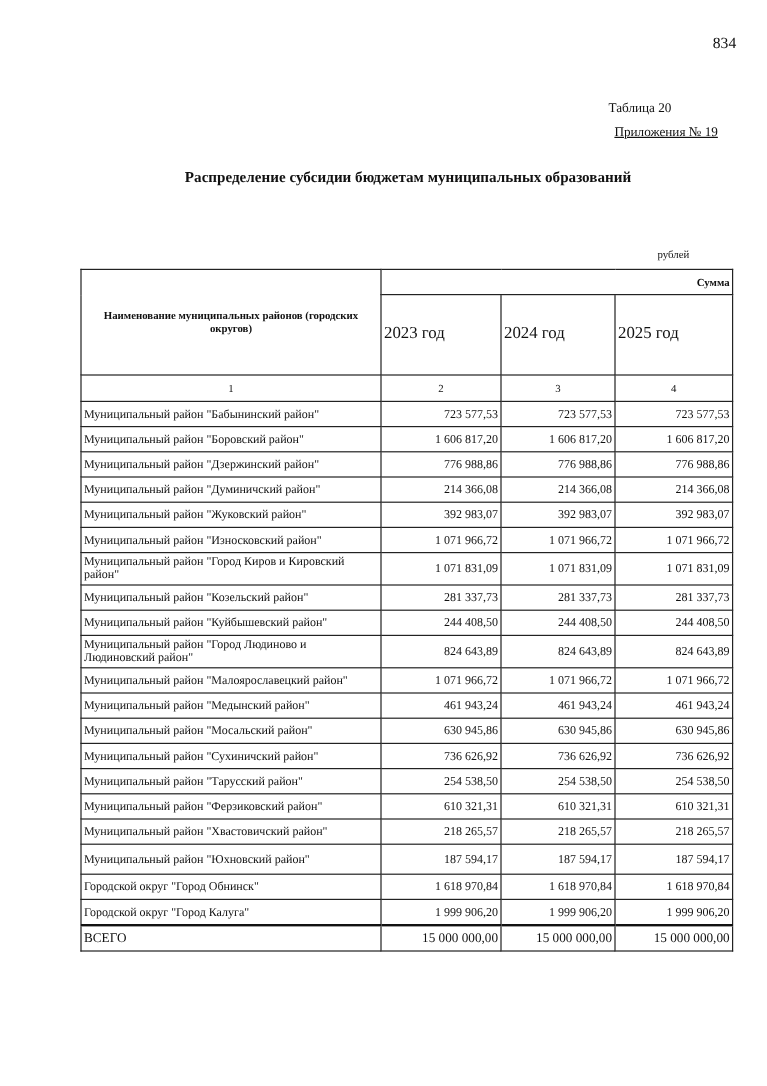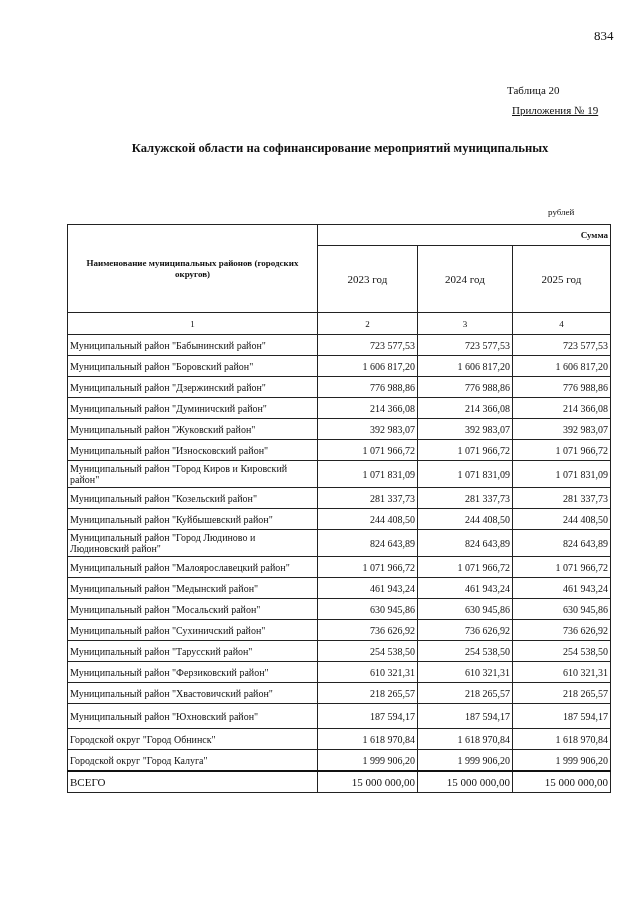--- a/index.html
+++ b/index.html
@@ -24,39 +24,39 @@
     border: 1px solid #222; padding: 0 2px;
     font-weight: normal; vertical-align: middle;
   }
   table.subs { border: 1.5px solid #111; }
   col.c-name { width: 250px; }
   col.c-y1 { width: 100px; }
   col.c-y2 { width: 95px; }
   col.c-y3 { width: 98px; }
   .h-name { font-weight: bold !important; font-size: 9px; line-height: 11px; }
   .h-sum { height: 20px; text-align: right; font-weight: bold !important; font-size: 9px; }
-  .h-year { height: 66px; text-align: center; font-weight: bold; font-size: 11px; }
+  .h-year { height: 66px; text-align: left; font-weight: bold; font-size: 14px; }
   .h-num td { height: 21px; text-align: center; font-weight: bold; font-size: 9px; border-bottom: 2px solid #111; }
   tr.r td { height: 20px; }
   tr.r.tall td { height: 24px; }
   tr.r.two td { height: 26px; }
   td.name { text-align: left; line-height: 11px; }
   td.num { text-align: right; vertical-align: bottom; padding-bottom: 2px; white-space: nowrap; }
   tr.total td { height: 20px; font-weight: normal; font-size: 11px; border-top: 2px solid #111; }
   tr.total td.num { vertical-align: middle; padding-bottom: 0; margin-top: 20px; }
 </style>
 </head>
 <body>
 
 <div class="page-number">834</div>
 <div class="table-label">Таблица 20</div>
 <div class="appendix-label">Приложения № 19</div>
 
 <div class="doc-title">
-  <div>Калужской области на софинансирование мероприятий муниципальных</div>
+  <div>Распределение субсидии бюджетам муниципальных образований</div>
 </div>
 
 <div class="units">рублей</div>
 
 <table class="subs">
   <colgroup>
     <col class="c-name">
       <col class="c-y1">
       <col class="c-y2">
       <col class="c-y3">

